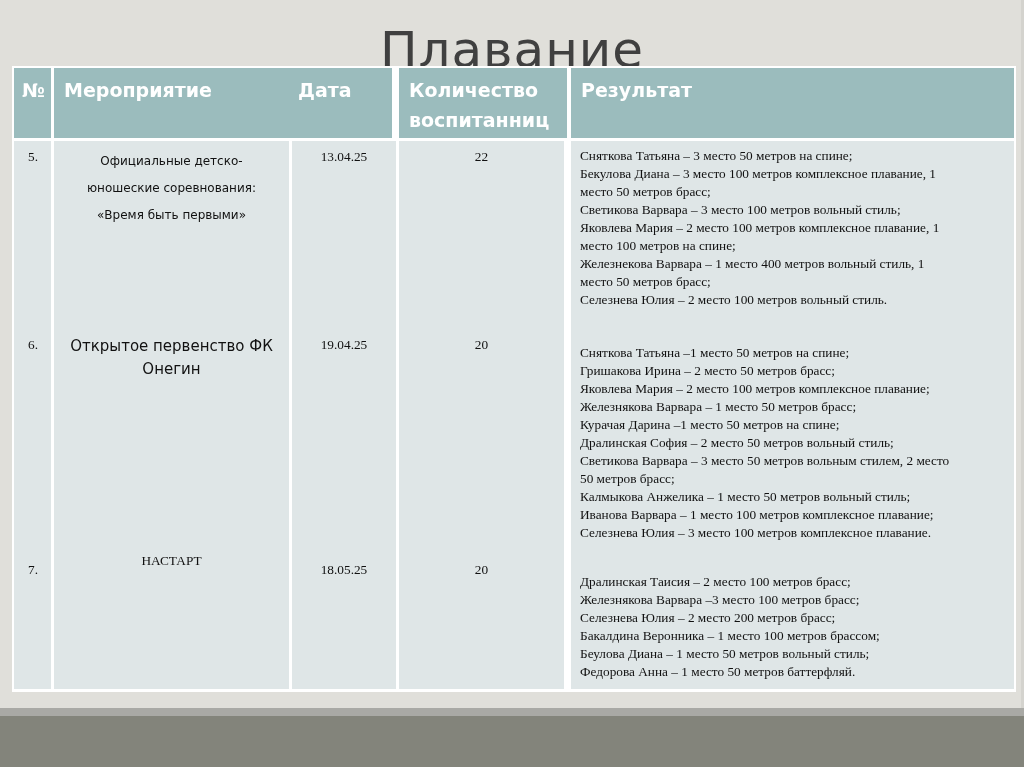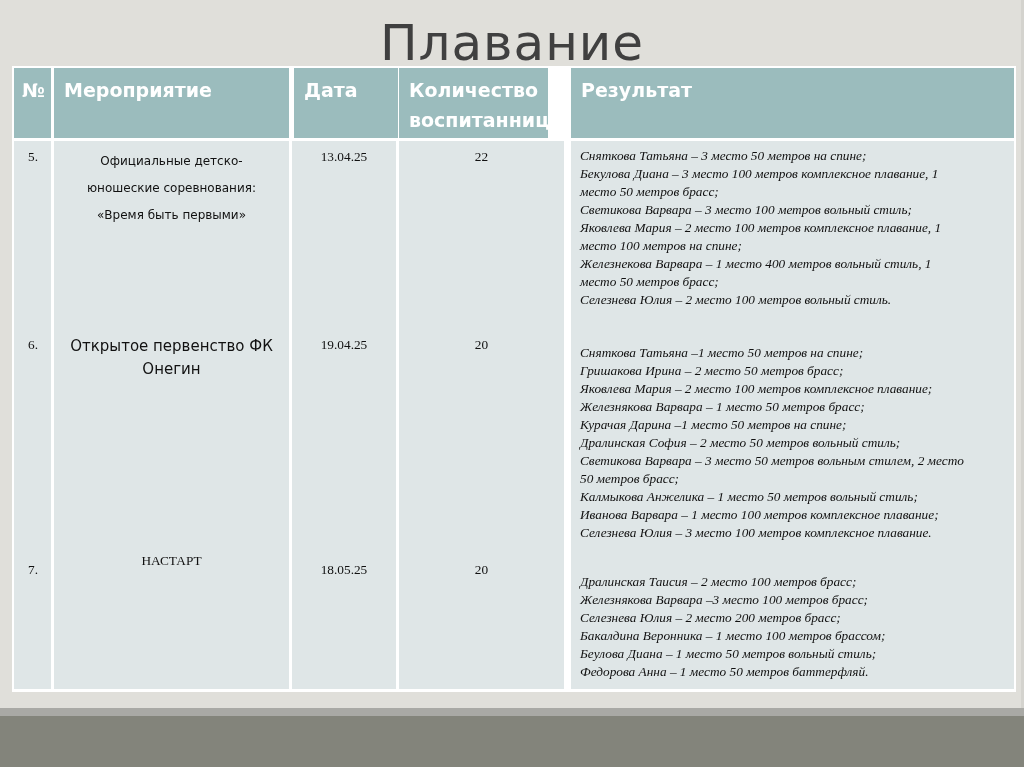--- a/index.html
+++ b/index.html
@@ -7,21 +7,21 @@
       width: 1024px; height: 767px; overflow: hidden;
       background: #e0dfda;
       position: relative;
       font-family: "Liberation Serif", serif;
     }
     .slide-edge {
       position: absolute; top: 0; right: 0; width: 3px; height: 708px;
       background: #d4d3ce;
     }
     .title {
-      position: absolute; left: 0; top: 8px; width: 1024px; text-align: center;
+      position: absolute; left: 0; top: 15px; width: 1024px; text-align: center;
       font-family: "DejaVu Sans", sans-serif;
       font-size: 50px; color: #404040; line-height: 70px; letter-spacing: 1px;
     }
     .table-wrap {
       position: absolute; left: 12px; top: 66px; width: 1004px; height: 626px;
       background: #ffffff;
     }
     .header-row { position: absolute; left: 2px; top: 2px; height: 70px; }
     .hcell {
       position: absolute; top: 0; height: 70px; background: #9bbcbd;
@@ -53,24 +53,24 @@
 <h1 class="title" style="margin:0;font-weight:normal;">Плавание</h1>
 
 <div class="table-wrap">
   <div class="header-row">
     <div class="hcell" style="left:0;width:37px;padding-left:8px;">
       <span>№</span>
     </div>
     <div class="hcell" style="left:40px;width:235px;">
       <span>Мероприятие</span>
     </div>
-    <div class="hcell" style="left:280px;width:104px;">
+    <div class="hcell" style="left:274px;width:104px;">
       <span>Дата</span>
     </div>
-    <div class="hcell" style="left:385px;width:149px;padding-right:20px;">
+    <div class="hcell" style="left:385px;width:168px;padding-right:20px;">
       <span>Количество воспитанниц</span>
     </div>
     <div class="hcell" style="left:557px;width:443px;">
       <span>Результат</span>
     </div>
   </div>
 
   <div class="body-row">
 
     <div class="bcell" style="left:0;width:37px;">
@@ -90,21 +90,21 @@
       <div class="entry center" style="top:195px;">19.04.25</div>
       <div class="entry center" style="top:420px;text-align:center;">18.05.25</div>
     </div>
 
     <div class="bcell" style="left:385px;width:165px;">
       <div class="entry center" style="top:7px;">22</div>
       <div class="entry center" style="top:195px;">20</div>
       <div class="entry center" style="top:420px;">20</div>
     </div>
 
-    <div class="bcell results" style="left:557px;width:443px;font-style:italic;">
+    <div class="bcell results" style="left:557px;width:443px;">
       <div class="entry" style="top:6px;left:9px;">
         <span class="result-line">Сняткова Татьяна – 3 место 50 метров на спине;</span>
         <span class="result-line">Бекулова Диана – 3 место 100 метров комплексное плавание, 1</span>
         <span class="result-line">место 50 метров брасс;</span>
         <span class="result-line">Светикова Варвара – 3 место 100 метров вольный стиль;</span>
         <span class="result-line">Яковлева Мария – 2 место 100 метров комплексное плавание, 1</span>
         <span class="result-line">место 100 метров на спине;</span>
         <span class="result-line">Железнекова Варвара – 1 место 400 метров вольный стиль, 1</span>
         <span class="result-line">место 50 метров брасс;</span>
         <span class="result-line">Селезнева Юлия – 2 место 100 метров вольный стиль.</span>

